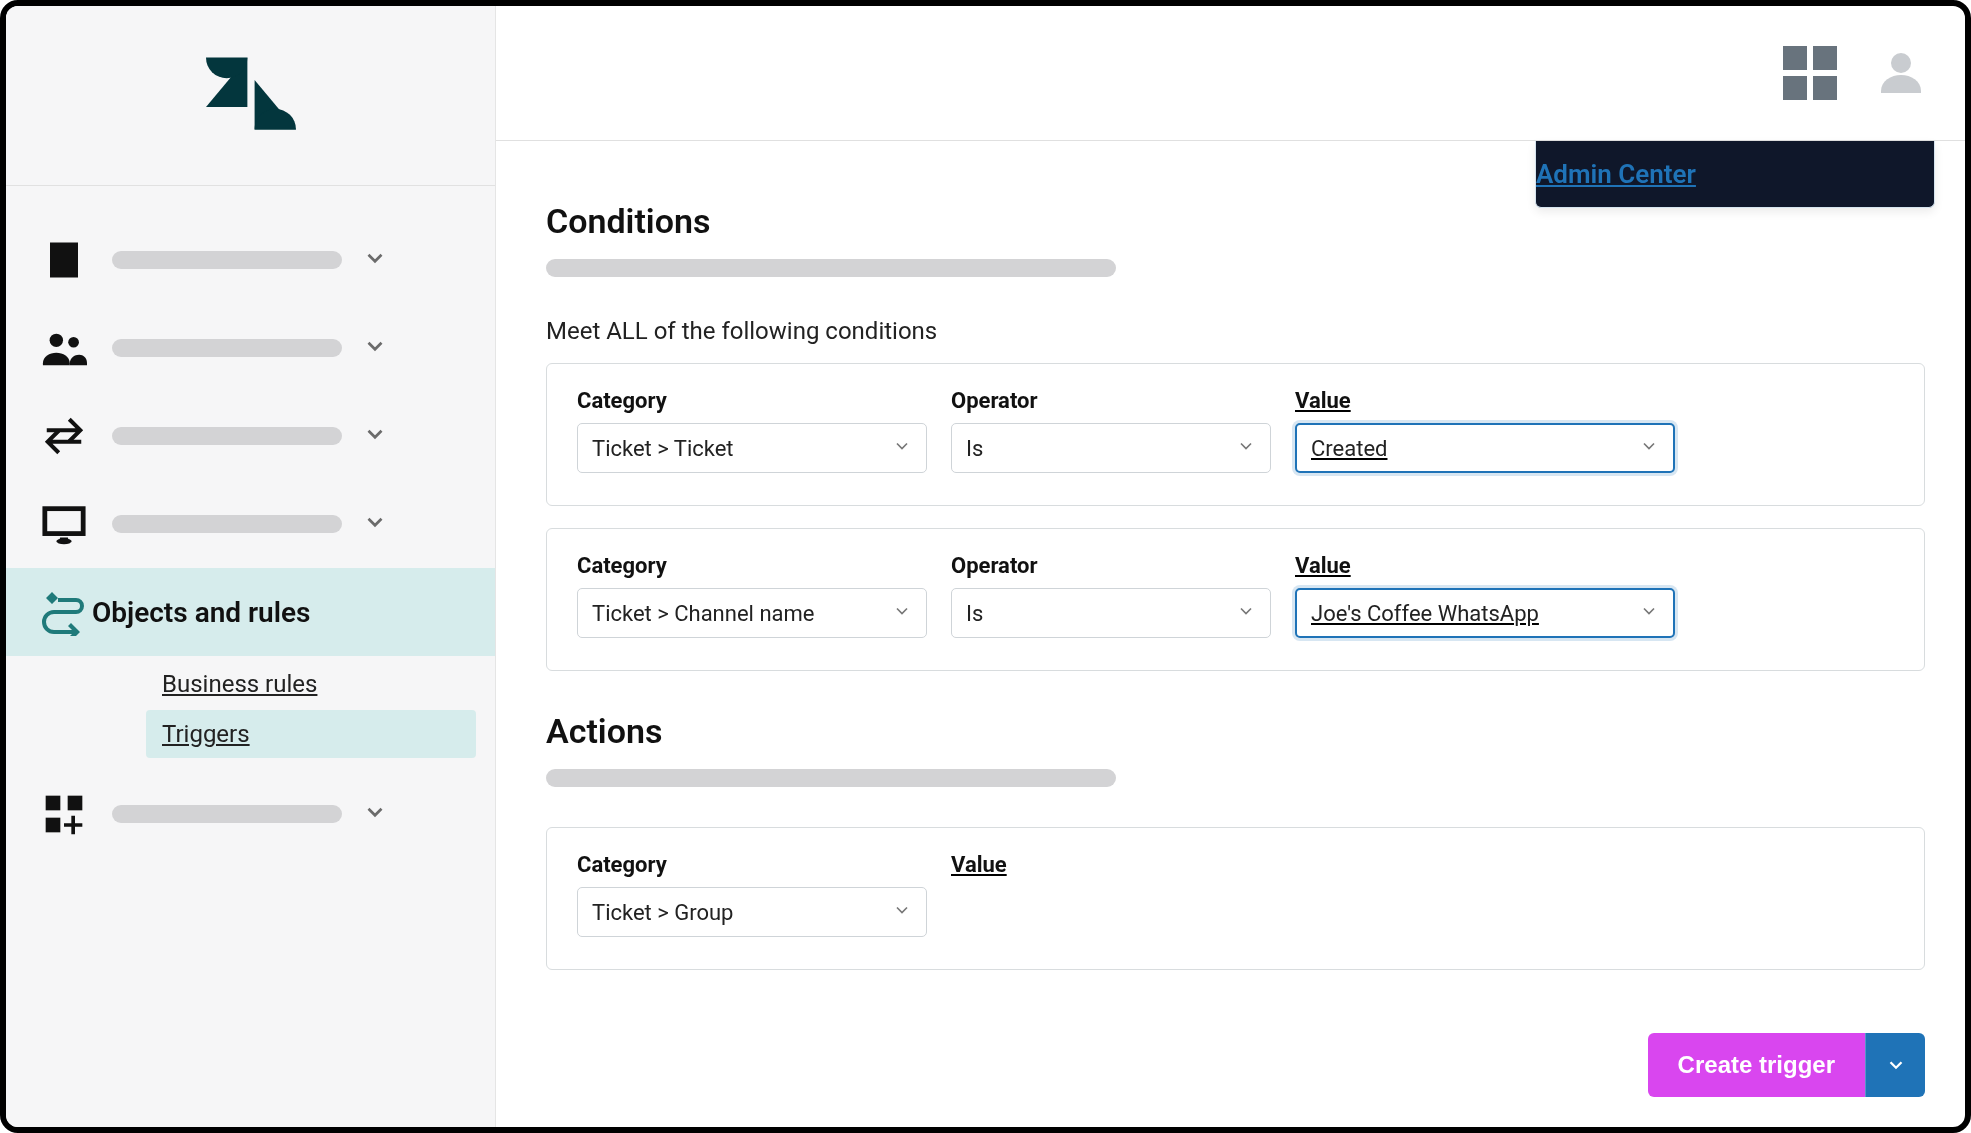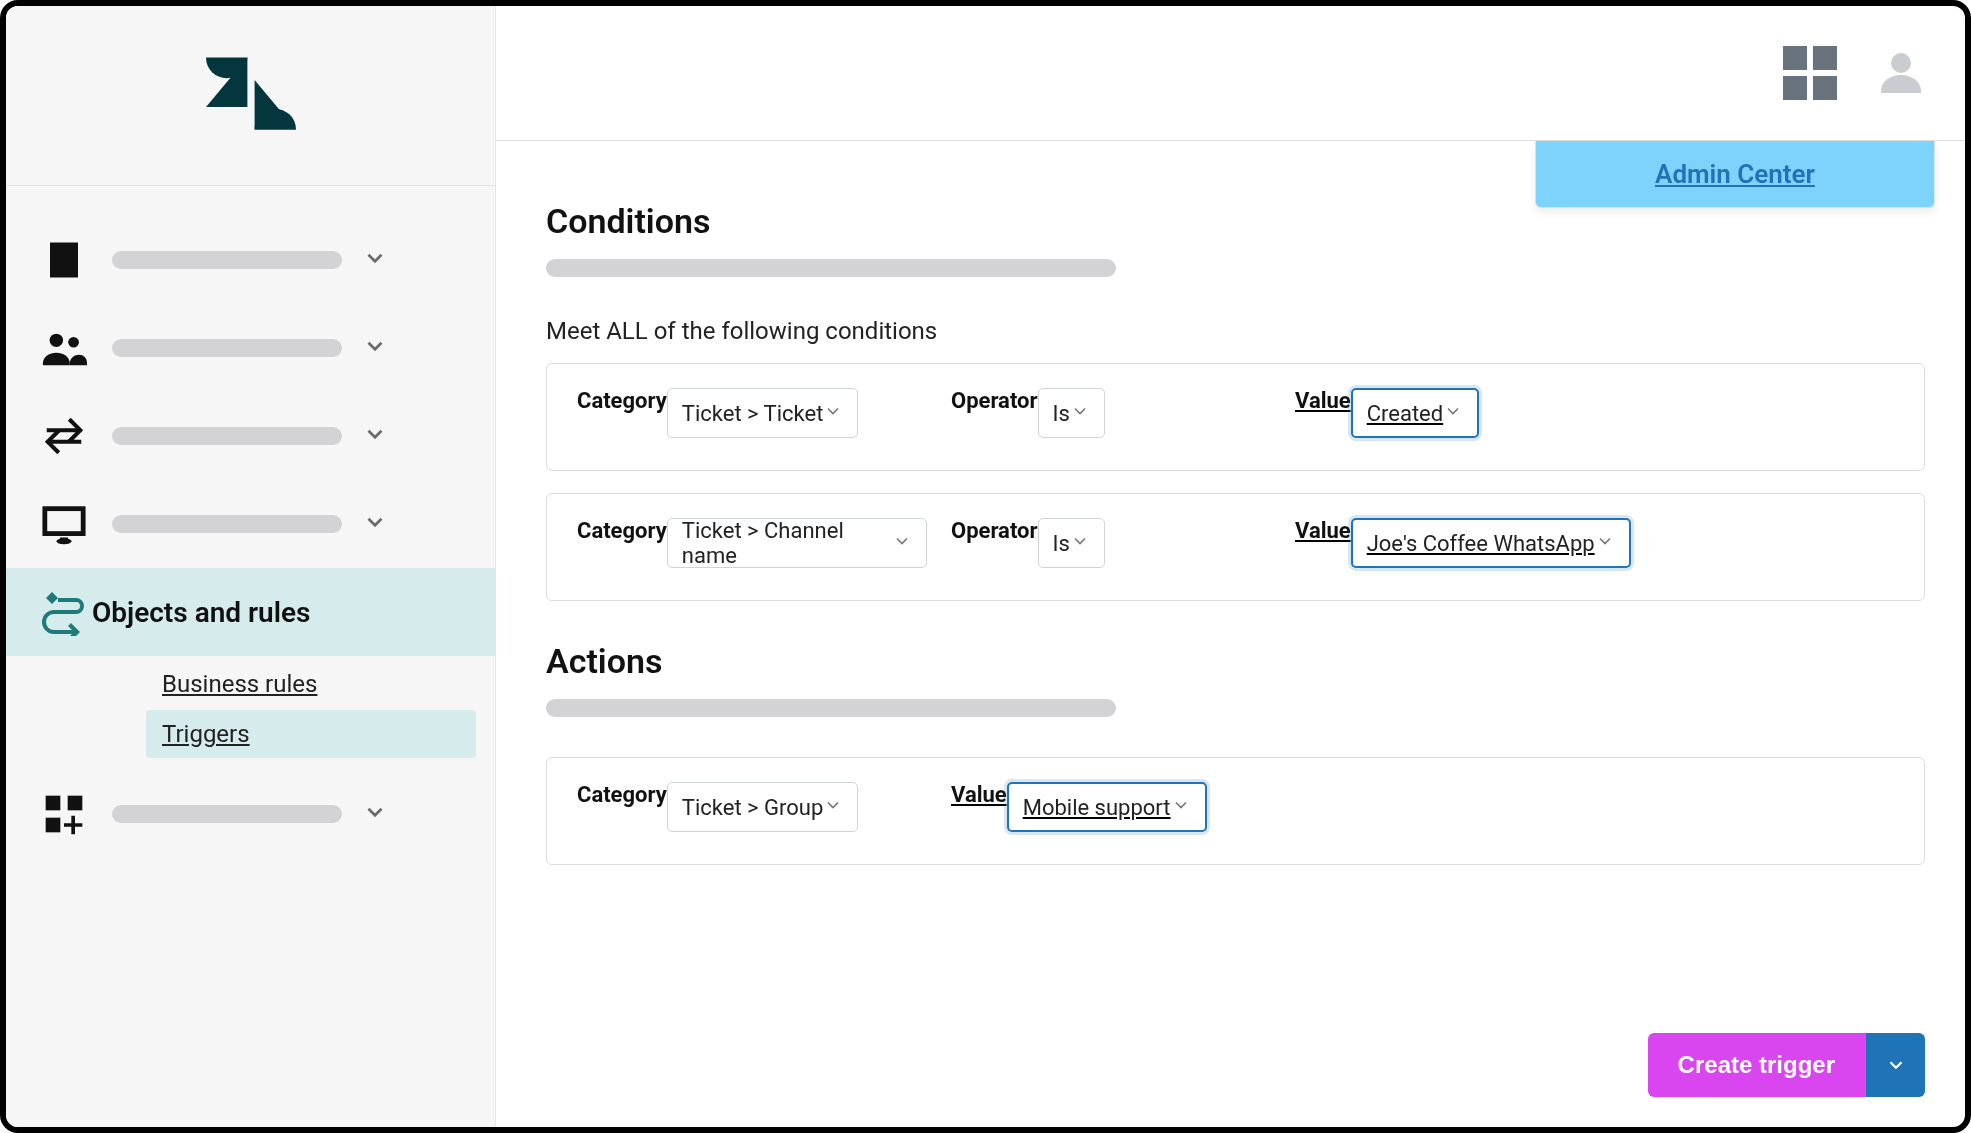--- a/index.html
+++ b/index.html
@@ -77,47 +77,47 @@
     gap: 40px;
   }
   .topbar .apps-icon { display:flex; flex-wrap:wrap; width:54px; height:54px; gap:6px; }
   .topbar .apps-icon div { width:24px; height:24px; background:#68737d; }
   .topbar .user-icon svg { width:48px; height:48px; fill:#c9ccd0; }
   .admin-dropdown {
     position:absolute;
     top: 135px;
     right: 30px;
     width: 400px;
-    background:#7dd3fc;
+    background:#0f172a;
     border:1px solid #d6e4ef;
     border-top:none;
     border-radius: 0 0 6px 6px;
     padding: 18px 0;
-    text-align:center;
+    text-align:left;
     box-shadow: 0 4px 10px rgba(0,0,0,0.08);
     z-index: 10;
   }
   .admin-dropdown a {
     color:#1f73b7;
     font-size: 26px;
     font-weight:600;
     text-decoration: underline;
   }
   .content { padding: 60px 40px 0 50px; flex:1; overflow:auto; }
   h2.section-title { font-size: 34px; font-weight:600; color:#111; margin-bottom: 18px; }
   .desc-bar { height:18px; width:570px; background:#d3d3d5; border-radius:9px; margin-bottom: 40px; }
   .meet-label { font-size: 24px; color:#222; margin-bottom: 18px; }
   .cond-card {
     border:1px solid #d8dcde;
     border-radius:6px;
     padding: 24px 30px 32px;
     margin-bottom: 22px;
   }
   .cond-row { display:flex; gap: 24px; }
-  .cond-col { display:flex; flex-direction:row; }
+  .cond-col { display:flex; flex-direction:column; }
   .cond-col.cat { width: 350px; }
   .cond-col.op  { width: 320px; }
   .cond-col.val { width: 380px; text-decoration: underline; }
   .col-label { font-size:22px; font-weight:700; color:#111; margin-bottom:10px; }
   .select {
     border:1px solid #cfd4d8;
     border-radius:5px;
     height:50px;
     display:flex; align-items:center; justify-content:space-between;
     padding: 16px 14px;
@@ -353,26 +353,20 @@
               <span class="col-label">Category</span>
               <div class="select">
                 <span>Ticket &gt; Group</span>
                 <span class="chev"><svg viewBox="0 0 24 24">
                       <polyline points="6 9 12 15 18 9"></polyline>
                     </svg></span>
               </div>
             </div>
             <div class="cond-col val" style="width:380px">
               <span class="col-label">Value</span>
-              <div class="select highlight">
-                <span>Mobile support</span>
-                <span class="chev"><svg viewBox="0 0 24 24">
-                      <polyline points="6 9 12 15 18 9"></polyline>
-                    </svg></span>
-              </div>
             </div>
           </div>
         </div>
       </div>
 
     </div>
 
     <div class="footer">
       <button class="btn-primary main-btn">Create trigger</button>
       <button class="btn-primary drop-btn">

